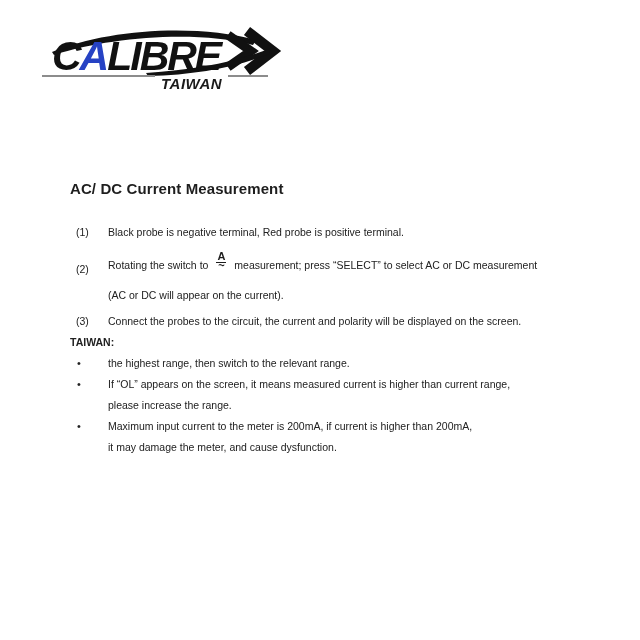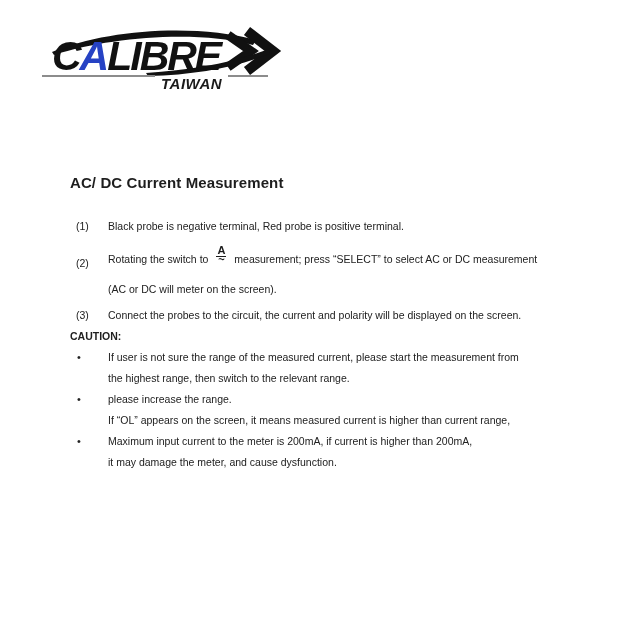--- a/index.html
+++ b/index.html
@@ -30,21 +30,21 @@
   }
   .taiwan-rule { height: 2px; background: #8c8c8c; flex: none; }
   .taiwan-rule.left { width: 113px; }
   .taiwan-rule.right { width: 40px; }
   .taiwan-label {
     font-weight: bold; font-style: italic; font-size: 15px;
     color: #1b1b1b; margin: 0 6px; letter-spacing: 0.5px; white-space: nowrap;
   }
 
   
-  .content { position: absolute; left: 70px; top: 174px; width: 530px; }
+  .content { position: absolute; left: 70px; top: 180px; width: 530px; }
   .doc-heading {
     font-size: 15px; font-weight: bold; color: #1e1e1e;
     margin: 0 0 25px 0; letter-spacing: 0.1px;
   }
   .num-item, .bullet-item {
     display: flex; align-items: flex-start;
     font-size: 10.5px; line-height: 21px; color: #212121;
   }
   .marker { flex: none; width: 38px; padding-left: 6px; }
   .bullet-marker { flex: none; width: 38px; padding-left: 7px; font-size: 11px; }
@@ -104,44 +104,43 @@
       <span class="marker" style="padding-top:4px">(2)</span>
       <span class="item-text">
         <span class="item2-line1">
           <span>Rotating the switch to</span>
           <span class="acdc">
             <span class="acdc-top">A</span>
             <span class="acdc-bot">~</span>
           </span>
           <span>measurement; press “SELECT” to select AC or DC measurement</span>
         </span>
-        <span class="line item2-line2" style="display:block">(AC or DC will meter on the screen).</span>
+        <span class="line item2-line2" style="display:block">(AC or DC will appear on the current).</span>
       </span>
     </div>
 
     <div class="num-item item3">
       <span class="marker">(3)</span>
       <span class="item-text line">Connect the probes to the circuit, the current and polarity will be displayed on the screen.</span>
     </div>
 
-    <div class="caution-label">CAUTION:</div>
+    <div class="caution-label">TAIWAN:</div>
 
     <div class="bullet-item">
       <span class="bullet-marker">•</span>
       <span class="item-text">
-        <span class="line" style="display:block">If user is not sure the range of the measured current, please start the measurement from</span>
         <span class="line" style="display:block">the highest range, then switch to the relevant range.</span>
       </span>
     </div>
 
     <div class="bullet-item">
       <span class="bullet-marker">•</span>
       <span class="item-text">
+        <span class="line" style="display:block">If “OL” appears on the screen, it means measured current is higher than current range,</span>
         <span class="line" style="display:block">please increase the range.</span>
-        <span class="line" style="display:block">If “OL” appears on the screen, it means measured current is higher than current range,</span>
       </span>
     </div>
 
     <div class="bullet-item">
       <span class="bullet-marker">•</span>
       <span class="item-text">
         <span class="line" style="display:block">Maximum input current to the meter is 200mA, if current is higher than 200mA,</span>
         <span class="line" style="display:block">it may damage the meter, and cause dysfunction.</span>
       </span>
     </div>

